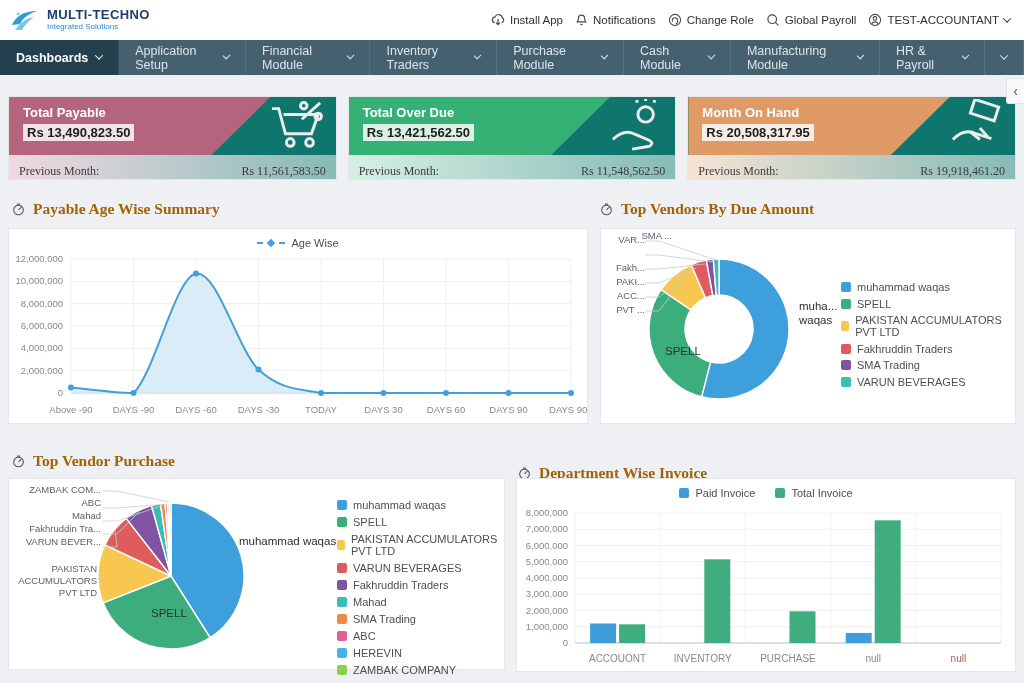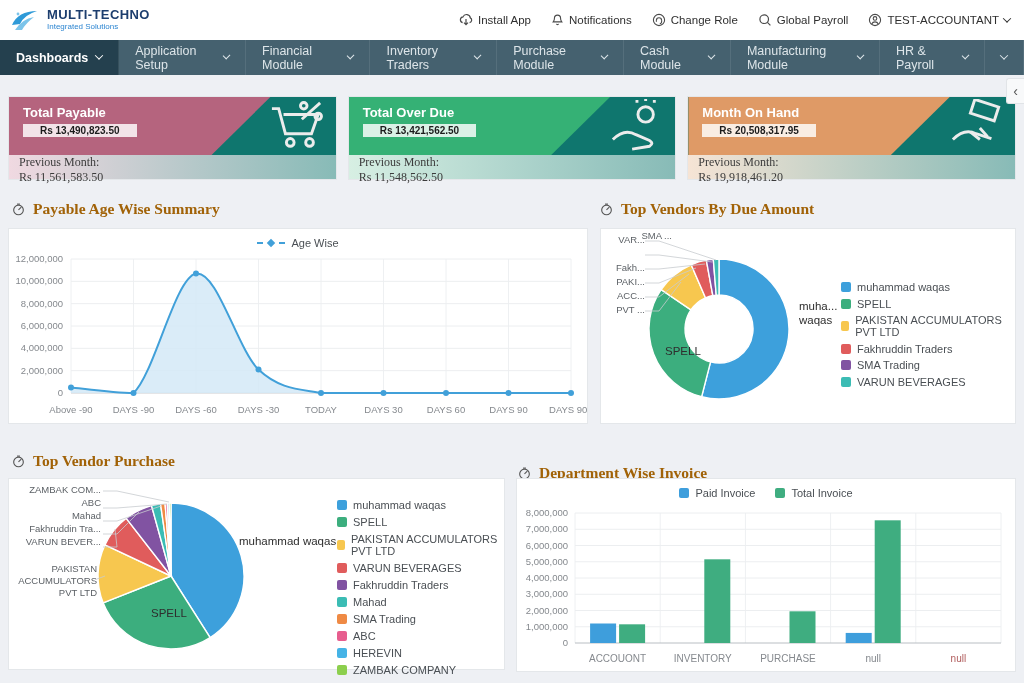--- a/index.html
+++ b/index.html
@@ -10,21 +10,21 @@
     font-family:"Liberation Sans", sans-serif;
     -webkit-font-smoothing:antialiased;
   }
   
   .topbar { height:40px; background:#fff; display:flex; align-items:center;
     justify-content:space-between; padding:0 14px 0 10px; }
   .brand { display:flex; align-items:center; gap:7px; }
   .brand-text { display:flex; flex-direction:column; line-height:1.1; }
   .brand-name { font-weight:bold; color:#1d3e6e; font-size:13px; letter-spacing:.4px; }
   .brand-tag { font-size:8px; color:#2e86d1; }
-  .toplinks { display:flex; align-items:center; gap:20px; font-size:11.5px; color:#2f2f2f; }
+  .toplinks { display:flex; align-items:center; gap:12px; font-size:11.5px; color:#2f2f2f; }
   .toplink { display:flex; align-items:center; gap:5px; cursor:pointer; }
   .toplink svg { display:block; }
   .chev { width:6px; height:6px; border-right:1.5px solid currentColor;
     border-bottom:1.5px solid currentColor; transform:rotate(45deg) translate(-1px,-1px); }
   
   .navbar { height:35px; background:#45616f; display:flex; align-items:stretch; }
   .nav-item { display:flex; align-items:center; gap:8px; padding:0 16px;
     color:#dde5e9; font-size:12.5px; border-right:1px solid rgba(255,255,255,.09); cursor:pointer; }
   .nav-item.active { background:#24404e; color:#fff; font-weight:bold; }
   .nav-item .chev { margin-top:-2px; }
@@ -37,26 +37,26 @@
   
   .kpis { position:absolute; top:21px; left:8px; right:8px; display:flex; gap:11px; }
   .kpi-card { flex:1; background:#0f766e; border:1px solid #e4e7ea; position:relative; height:84px; }
   .kpi-band { position:absolute; left:0; right:0; top:0; bottom:24px; overflow:hidden; }
   .kpi-shape { position:absolute; left:0; top:0; right:0; bottom:0;
     clip-path:polygon(0 0, 80% 0, 62% 100%, 0 100%); background:var(--c); }
   .kpi-title { position:absolute; left:14px; top:8px; color:#fff; font-weight:bold;
     font-size:13px; z-index:2; }
   .kpi-value { position:absolute; left:14px; top:27px; z-index:2;
     background:rgba(255,255,255,.82); color:#1c1c1c; font-weight:bold;
-    font-size:10px; padding:1px 17px; }
+    font-size:13px; padding:1px 4px; }
   .kpi-icon { position:absolute; right:8px; top:2px; z-index:1; }
   .kpi-prev { position:absolute; left:0; right:0; bottom:0; height:24px; display:flex;
-    justify-content:space-between; align-items:flex-start; padding:0 10px;
+    justify-content:space-between; align-items:flex-end; padding:0 10px;
     font-family:"Liberation Serif", serif; font-size:12px; color:#3b3b3b;
-    background:linear-gradient(90deg, var(--t), rgba(255,255,255,.5));flex-direction:column; }
+    background:linear-gradient(90deg, var(--t), rgba(255,255,255,.5)); }
   
   .sec-title { position:absolute; display:flex; align-items:center; gap:8px;
     font-family:"Liberation Serif", serif; font-size:15.5px; font-weight:bold; color:#a16207; }
   .st1 { top:125px; left:12px; } .st2 { top:125px; left:600px; }
   .st3 { top:377px; left:12px; } .st4 { top:389px; left:518px; }
   
   .panel { position:absolute; background:#fff; border:1px solid #e4e7ea; }
   .p1 { top:153px; left:8px;   width:580px; height:196px; }
   .p2 { top:153px; left:600px; width:416px; height:196px; }
   .p3 { top:403px; left:8px;   width:497px; height:192px; }

